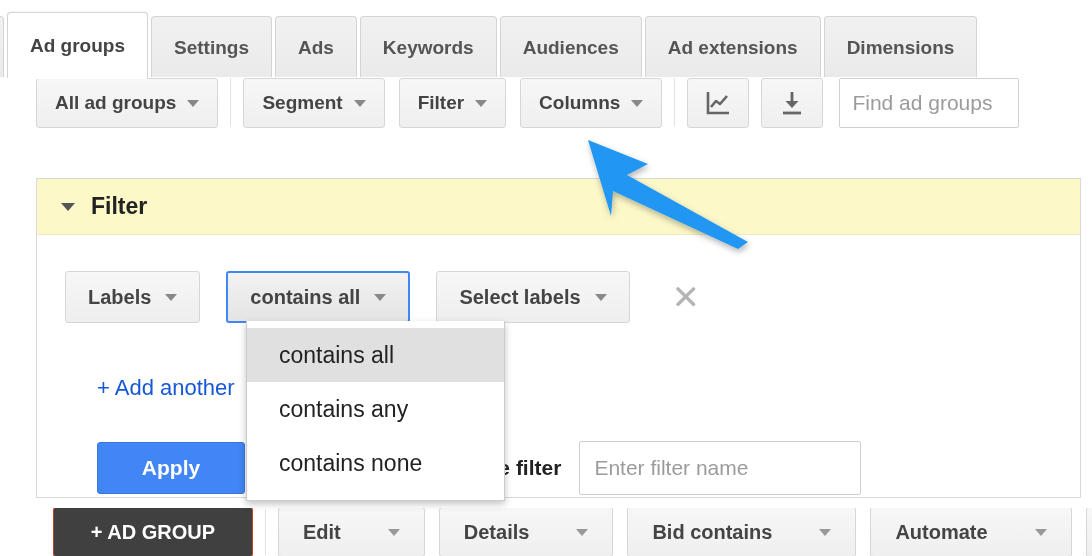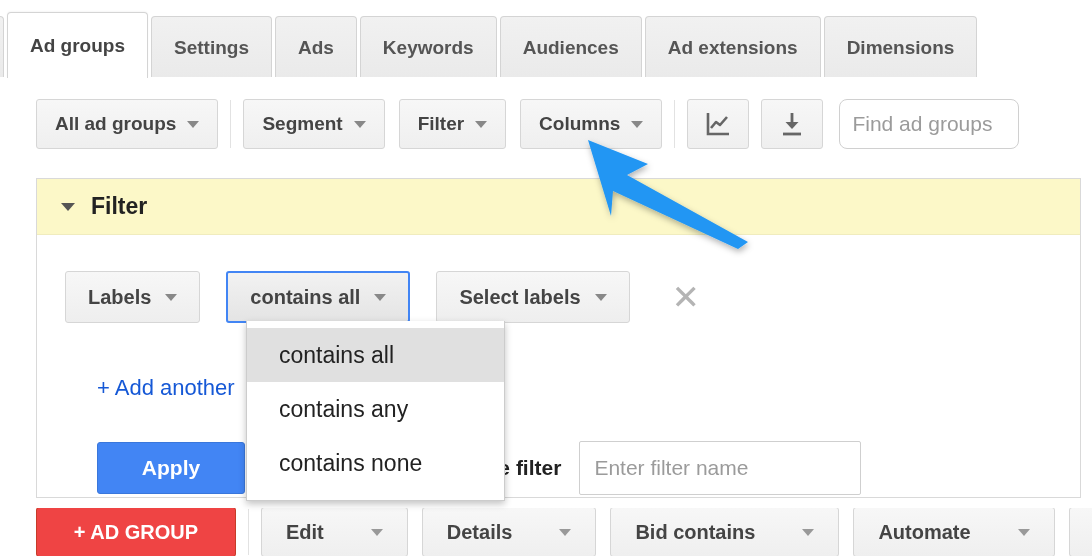--- a/index.html
+++ b/index.html
@@ -96,21 +96,21 @@
 
   
   .toolbar {
     position: absolute;
     left: 0;
     top: 78px;
     width: 1092px;
     height: 92px;
     background: #ffffff;
     display: flex;
-    align-items: center;
+    align-items: flex-start;
   }
   .btn {
     box-sizing: border-box;
     height: 50px;
     display: inline-flex;
     align-items: center;
     justify-content: center;
     padding: 0 18px;
     background: linear-gradient(to bottom, #f7f7f7 0%, #efefef 100%);
     border: 1px solid #d6d6d6;
@@ -146,21 +146,21 @@
     border-radius: 3px;
     display: inline-flex;
     align-items: center;
     justify-content: center;
     cursor: pointer;
   }
   .find-input {
     box-sizing: border-box;
     height: 50px;
     border: 1px solid #d0d0d0;
-    border-radius: 8px;
+    border-radius: 2px;
     padding: 0 12px;
     font-size: 21px;
     color: #333333;
     background: #ffffff;
     outline: none;
     font-family: "Liberation Sans", sans-serif;
   }
   .find-input::placeholder { color: #9b9b9b; }
 
   
@@ -358,24 +358,24 @@
     top: 508px;
     width: 1092px;
     height: 48px;
     background: #ffffff;
     display: flex;
     align-items: center;
     overflow: hidden;
   }
   .adgroup-btn {
     box-sizing: border-box;
-    margin-left: 36px;
+    margin-left: 53px;
     height: 50px;
     min-width: 200px;
-    background: #ef4444;
+    background: #404040;
     border: 1px solid #c63b28;
     border-radius: 3px;
     color: #ffffff;
     font-size: 20px;
     font-weight: bold;
     display: inline-flex;
     align-items: center;
     justify-content: center;
     cursor: pointer;
     white-space: nowrap;

